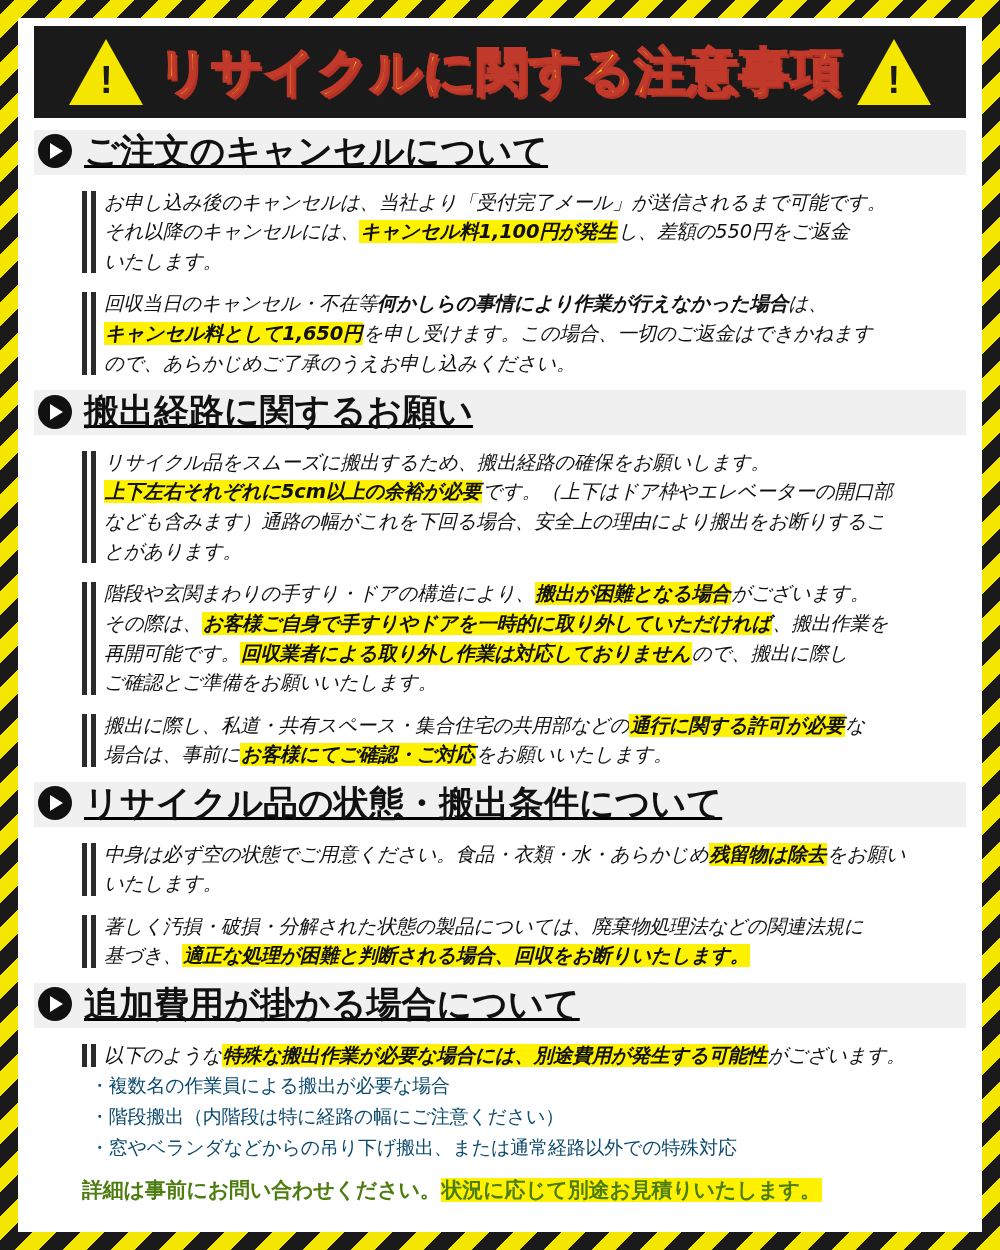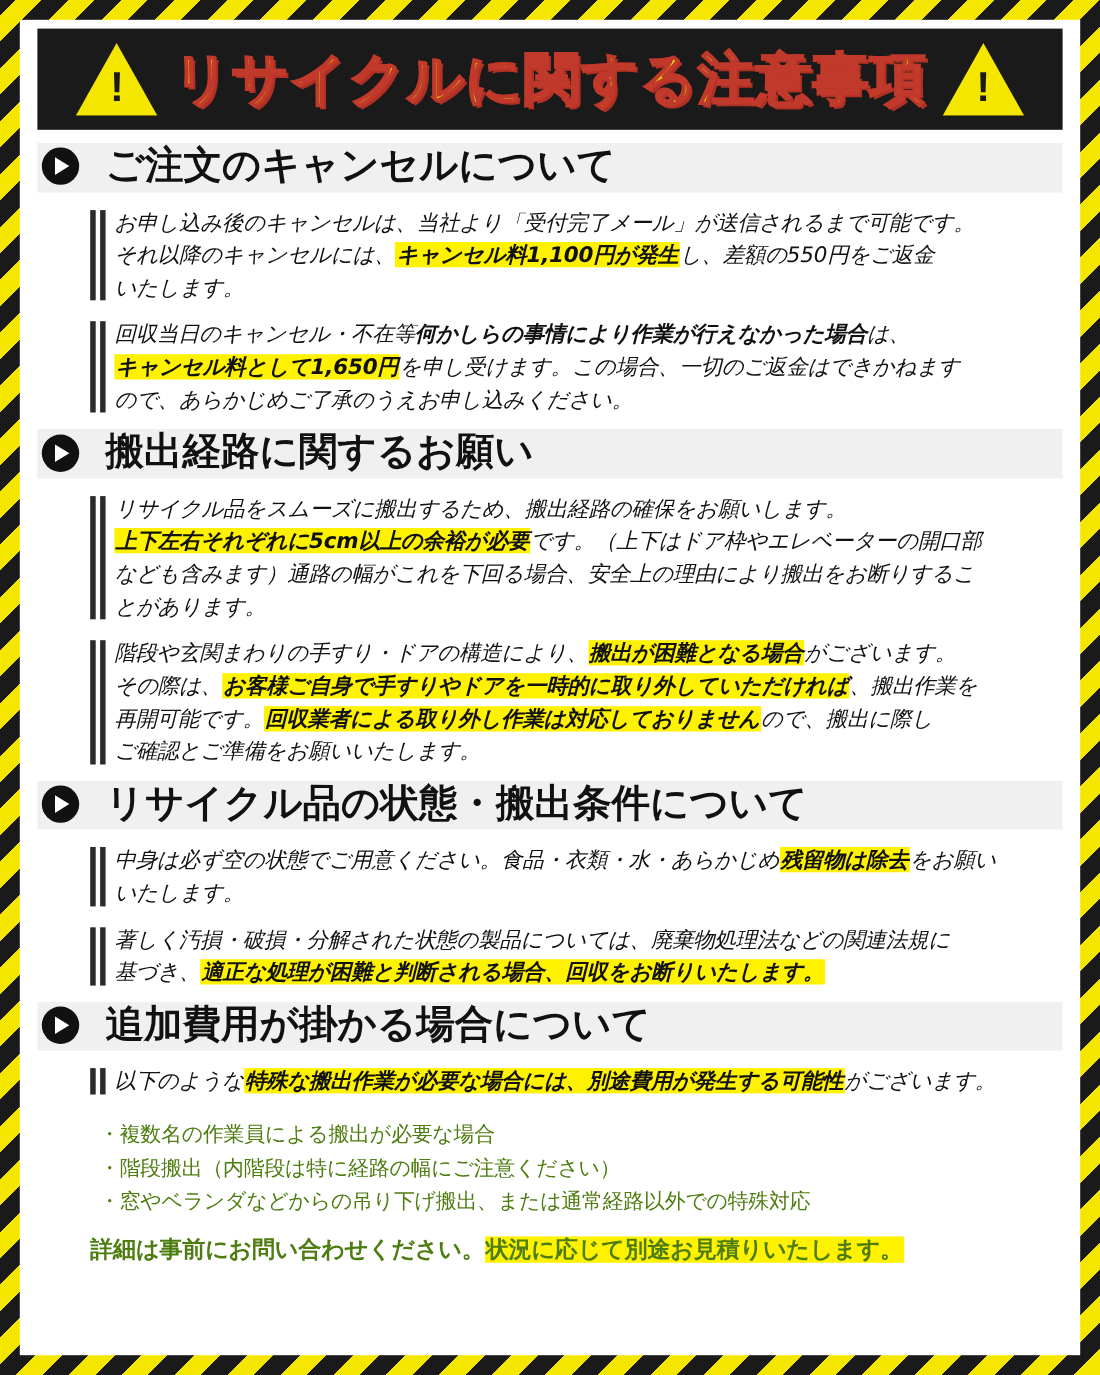--- a/index.html
+++ b/index.html
@@ -103,23 +103,24 @@
     font-family: "DejaVu Sans", sans-serif;
   }
 
   
   .section {
     margin-top: 12px;
   }
   .sec-head {
     display: flex;
     align-items: center;
-    gap: 24px;
+    gap: 12px;
     background: #f0f0f0;
     padding: 2px 4px 4px 4px;
+    text-decoration: underline;
   }
   .play {
     flex: 0 0 auto;
     width: 34px;
     height: 34px;
     border-radius: 50%;
     background: #111;
     position: relative;
   }
   .play::after {
@@ -165,24 +166,24 @@
     width: 5px;
     background: #2b2b2b;
   }
   .para .ln { display: block; }
   .hl {
     background: #fff200;
     font-weight: bold;
     padding: 0 1px;
   }
   .bullets {
-    margin: 18px 0 0 56px;
+    margin: 0 0 0 56px;
     font-size: 19px;
     line-height: 1.62;
-    color: #4d7c0f;
+    color: #0c4a6e;
     letter-spacing: -0.2px;
   }
   .bullets .bl { display: block; }
   .closing {
     margin: 14px 0 0 48px;
     font-size: 21px;
     font-weight: bold;
     color: #4d7c0f;
     letter-spacing: -0.2px;
   }
@@ -236,20 +237,24 @@
             <span class="ln"><span class="hl">上下左右それぞれに5cm以上の余裕が必要</span><span>です。（上下はドア枠やエレベーターの開口部</span></span>
             <span class="ln"><span>なども含みます）通路の幅がこれを下回る場合、安全上の理由により搬出をお断りするこ</span></span>
             <span class="ln"><span>とがあります。</span></span>
           </div>
           <div class="para">
             <span class="ln"><span>階段や玄関まわりの手すり・ドアの構造により、</span><span class="hl">搬出が困難となる場合</span><span>がございます。</span></span>
             <span class="ln"><span>その際は、</span><span class="hl">お客様ご自身で手すりやドアを一時的に取り外していただければ</span><span>、搬出作業を</span></span>
             <span class="ln"><span>再開可能です。</span><span class="hl">回収業者による取り外し作業は対応しておりません</span><span>ので、搬出に際し</span></span>
             <span class="ln"><span>ご確認とご準備をお願いいたします。</span></span>
           </div>
+          <div class="para">
+            <span class="ln"><span>搬出に際し、私道・共有スペース・集合住宅の共用部などの</span><span class="hl">通行に関する許可が必要</span><span>な</span></span>
+            <span class="ln"><span>場合は、事前に</span><span class="hl">お客様にてご確認・ご対応</span><span>をお願いいたします。</span></span>
+          </div>
         </div>
         <div class="section">
           <div class="sec-head">
             <span class="play"></span>
             <span class="sec-title">リサイクル品の状態・搬出条件について</span>
           </div>
           <div class="para">
             <span class="ln"><span>中身は必ず空の状態でご用意ください。食品・衣類・水・あらかじめ</span><span class="hl">残留物は除去</span><span>をお願い</span></span>
             <span class="ln"><span>いたします。</span></span>
           </div>

